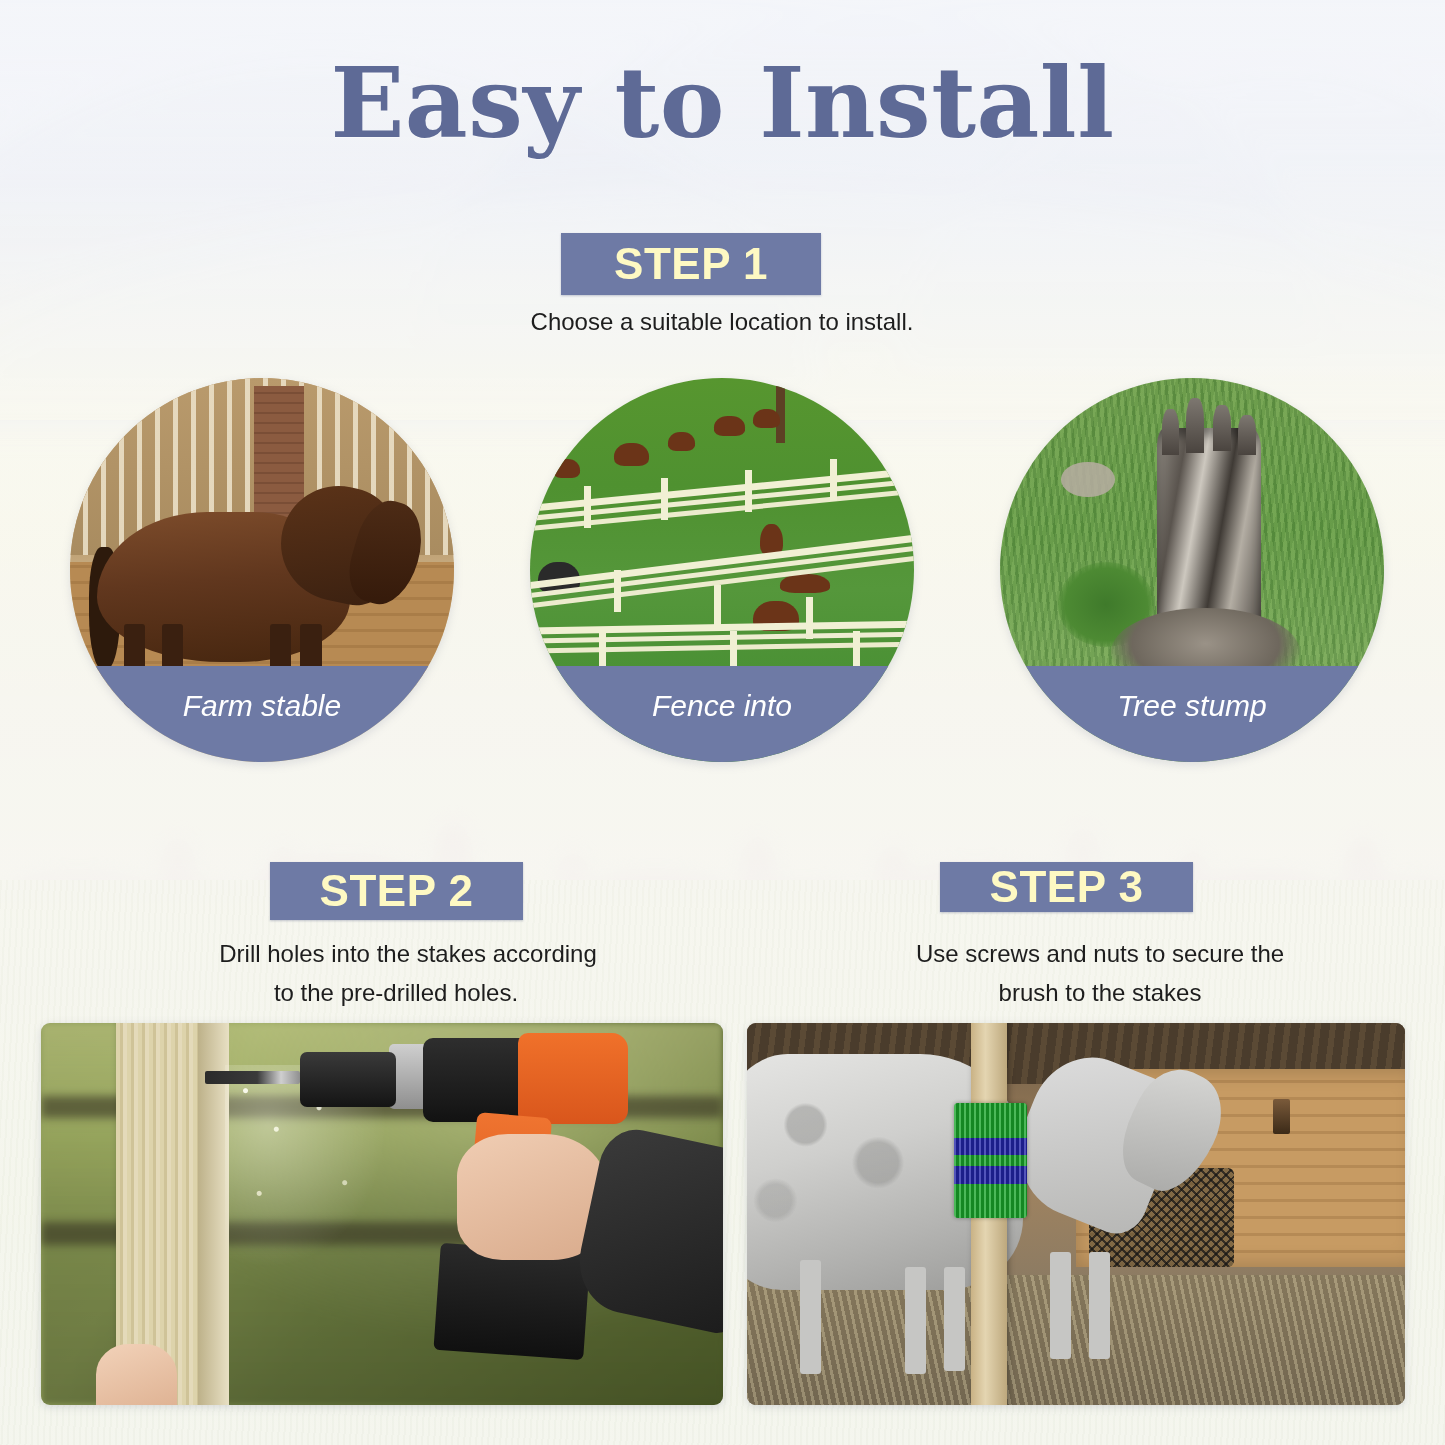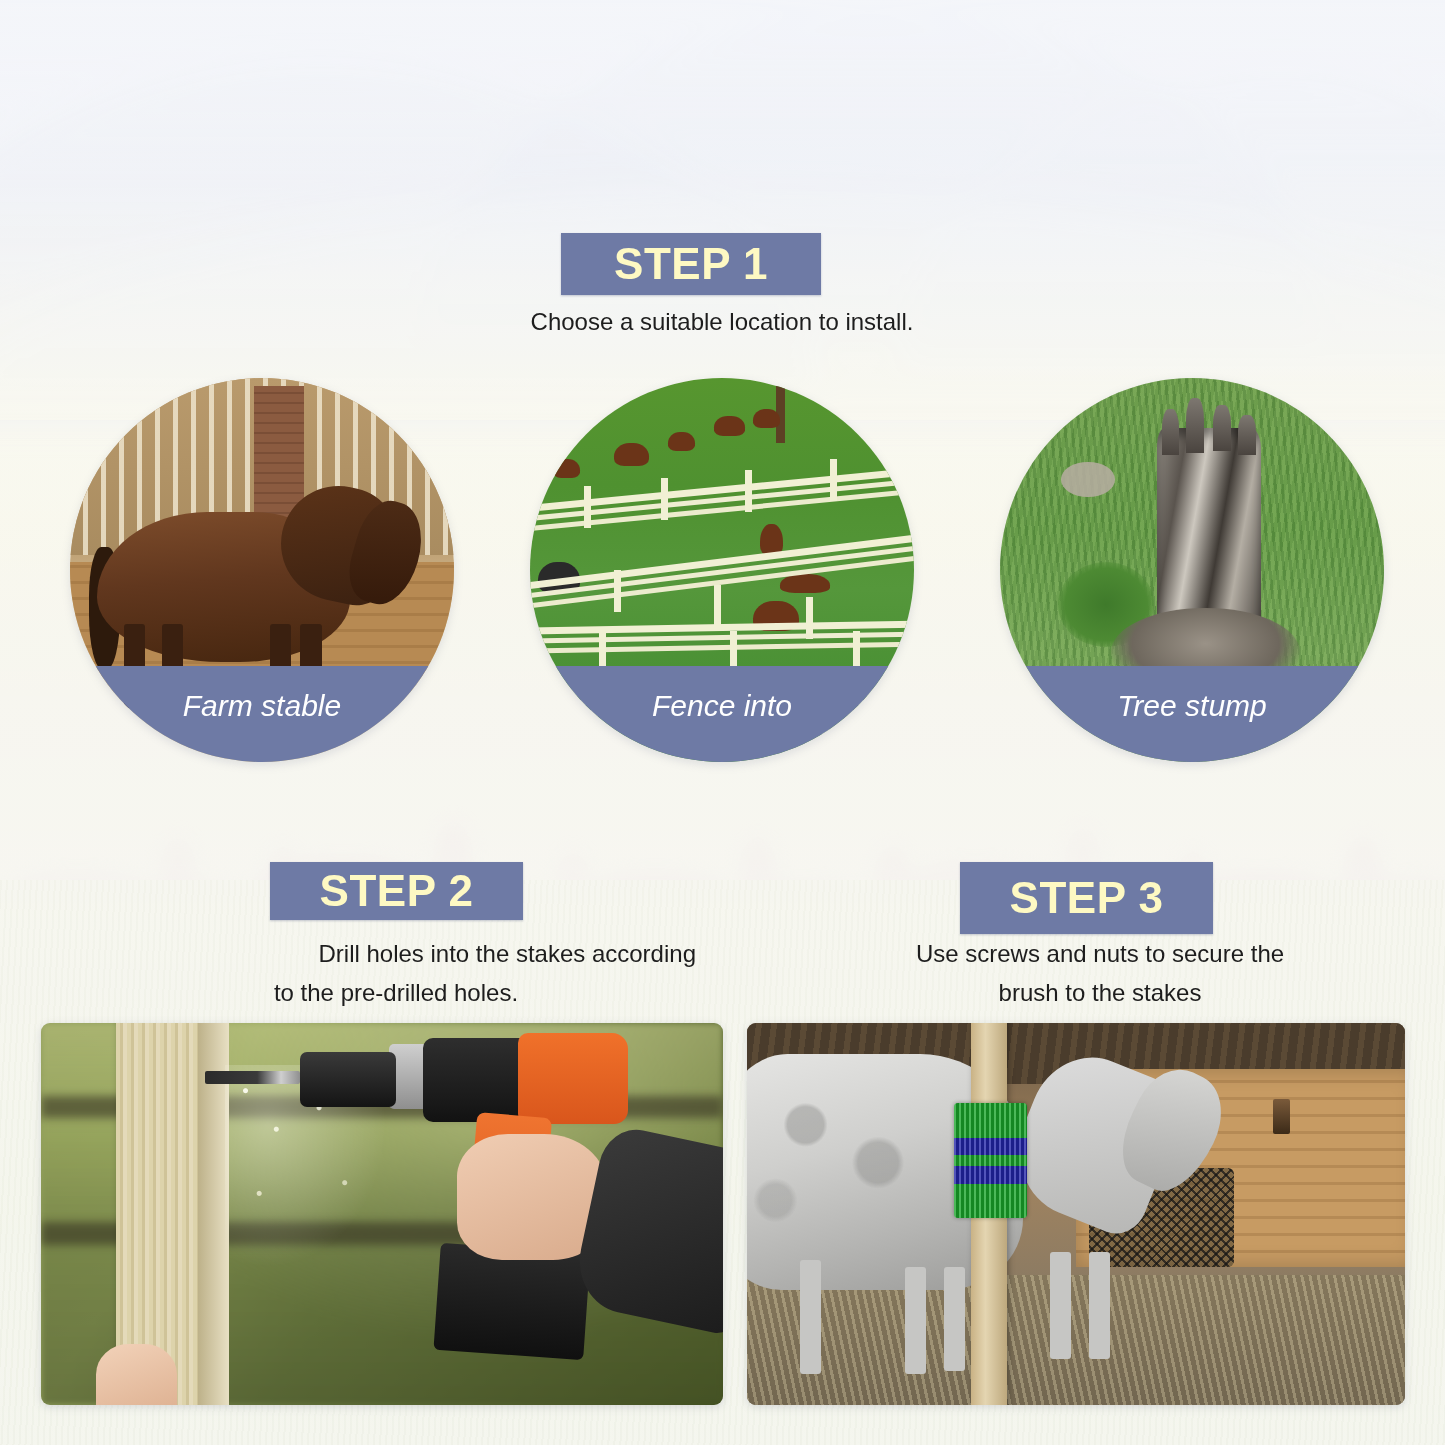--- a/index.html
+++ b/index.html
@@ -460,20 +460,21 @@
       <div class="ghost-horse" style="left: 860px; width: 245px; height: 160px; opacity: 0.72;"></div>
       <div class="ghost-horse" style="left: 1010px; width: 205px; height: 135px; opacity: 0.81;"></div>
       <div class="ghost-horse" style="left: 1150px; width: 235px; height: 150px; opacity: 0.9;"></div>
       <div class="ghost-horse" style="left: 1290px; width: 220px; height: 145px; opacity: 0.72;"></div>
     </div>
   <div class="bg-meadow"></div>
   <div class="bg-wash"></div>
 
   <div class="content">
 
+    <div class="title">Easy to Install</div>
 
     <div class="step-badge" style="left:561px; top:233px; width:260px; height:62px;">STEP 1</div>
     <div class="step-desc" style="left:322px; top:306px; width:800px;">Choose a suitable location to install.</div>
 
     <div class="circle-card" style="left:70px; top:378px;">
       <div class="circle-photo ph-stable">
         <div class="bars"></div>
         <div class="brickcol"></div>
         <div class="wall-low"></div>
         <div class="floor"></div>
@@ -532,24 +533,24 @@
           <div class="spike" style="left:54%; top:-11%;"></div>
           <div class="spike" style="left:78%; top:-6%; height:19%;"></div>
         </div>
         <div class="bush"></div>
         <div class="roots"></div>
       </div>
       <div class="circle-label">Tree stump</div>
     </div>
 
     <div class="step-badge" style="left:270px; top:862px; width:253px; height:58px;">STEP 2</div>
-    <div class="step-desc" style="left:96px; top:938px; width:600px;text-align:right;">Drill holes into the stakes according</div>
+    <div class="step-desc" style="left:108px; top:938px; width:600px;">Drill holes into the stakes according</div>
     <div class="step-desc" style="left:96px; top:977px; width:600px;">to the pre-drilled holes.</div>
 
-    <div class="step-badge" style="left:960px; top:862px; width:253px; height:72px;">STEP 3</div>
+    <div class="step-badge" style="left:940px; top:862px; width:253px; height:50px;">STEP 3</div>
     <div class="step-desc" style="left:800px; top:938px; width:600px;">Use screws and nuts to secure the</div>
     <div class="step-desc" style="left:800px; top:977px; width:600px;">brush to the stakes</div>
 
     <div class="photo-wide ph-drill" style="left:41px; top:1023px; width:682px; height:382px;">
       <div class="blurbg"></div>
       <div class="darkrail" style="top:19%;"></div>
       <div class="darkrail" style="top:52%;"></div>
       <div class="wood-post"></div>
       <div class="wood-post2"></div>
       <div class="dust"></div>

